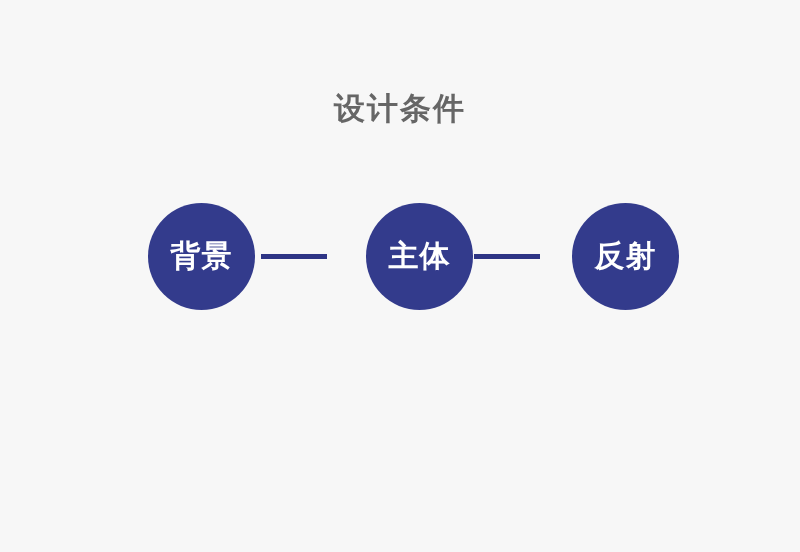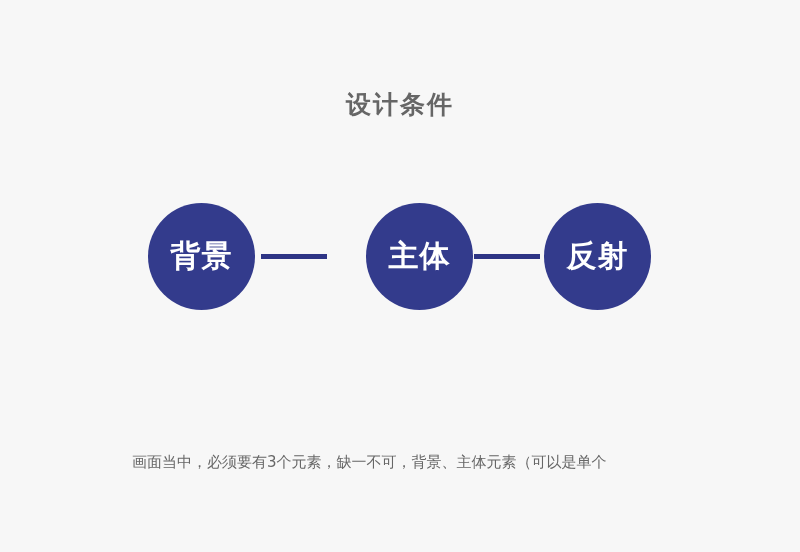--- a/index.html
+++ b/index.html
@@ -3,21 +3,21 @@
 <meta charset="utf-8">
 <style>
   html, body { margin: 0; padding: 0; }
   body {
     width: 800px; height: 552px; background: #f7f7f7;
     position: relative; overflow: hidden;
     font-family: "DejaVu Sans", "Liberation Sans", sans-serif;
   }
   .title {
     position: absolute; left: 0; width: 800px; top: 88px;
-    text-align: center; font-size: 25px; font-weight: bold;
+    text-align: center; font-size: 31px; font-weight: bold;
     color: #666666; letter-spacing: 2px;
   }
   .node {
     position: absolute; width: 107px; height: 107px; border-radius: 50%;
     background: #333b8c; top: 203px;
     display: flex; align-items: center; justify-content: center;
   }
   .node span {
     color: #ffffff; font-size: 30px; font-weight: bold; letter-spacing: 1px; text-align: right;
   }
@@ -35,19 +35,18 @@
 <div class="title">设计条件</div>
 
 <div class="node" style="left:148px;">
   <span>背景</span>
 </div>
 <div class="connector" style="left:261px;"></div>
 <div class="node" style="left:366px;">
   <span>主体</span>
 </div>
 <div class="connector" style="left:474px;"></div>
-<div class="node" style="left:544px;">
+<div class="node" style="left:572px;">
   <span>反射</span>
 </div>
 
 <div class="desc">
-  <div>画面当中，必须要有3个元素，缺一不可，背景、主体元素（可以是单个</div>
 </div>
 
 </body></html>

